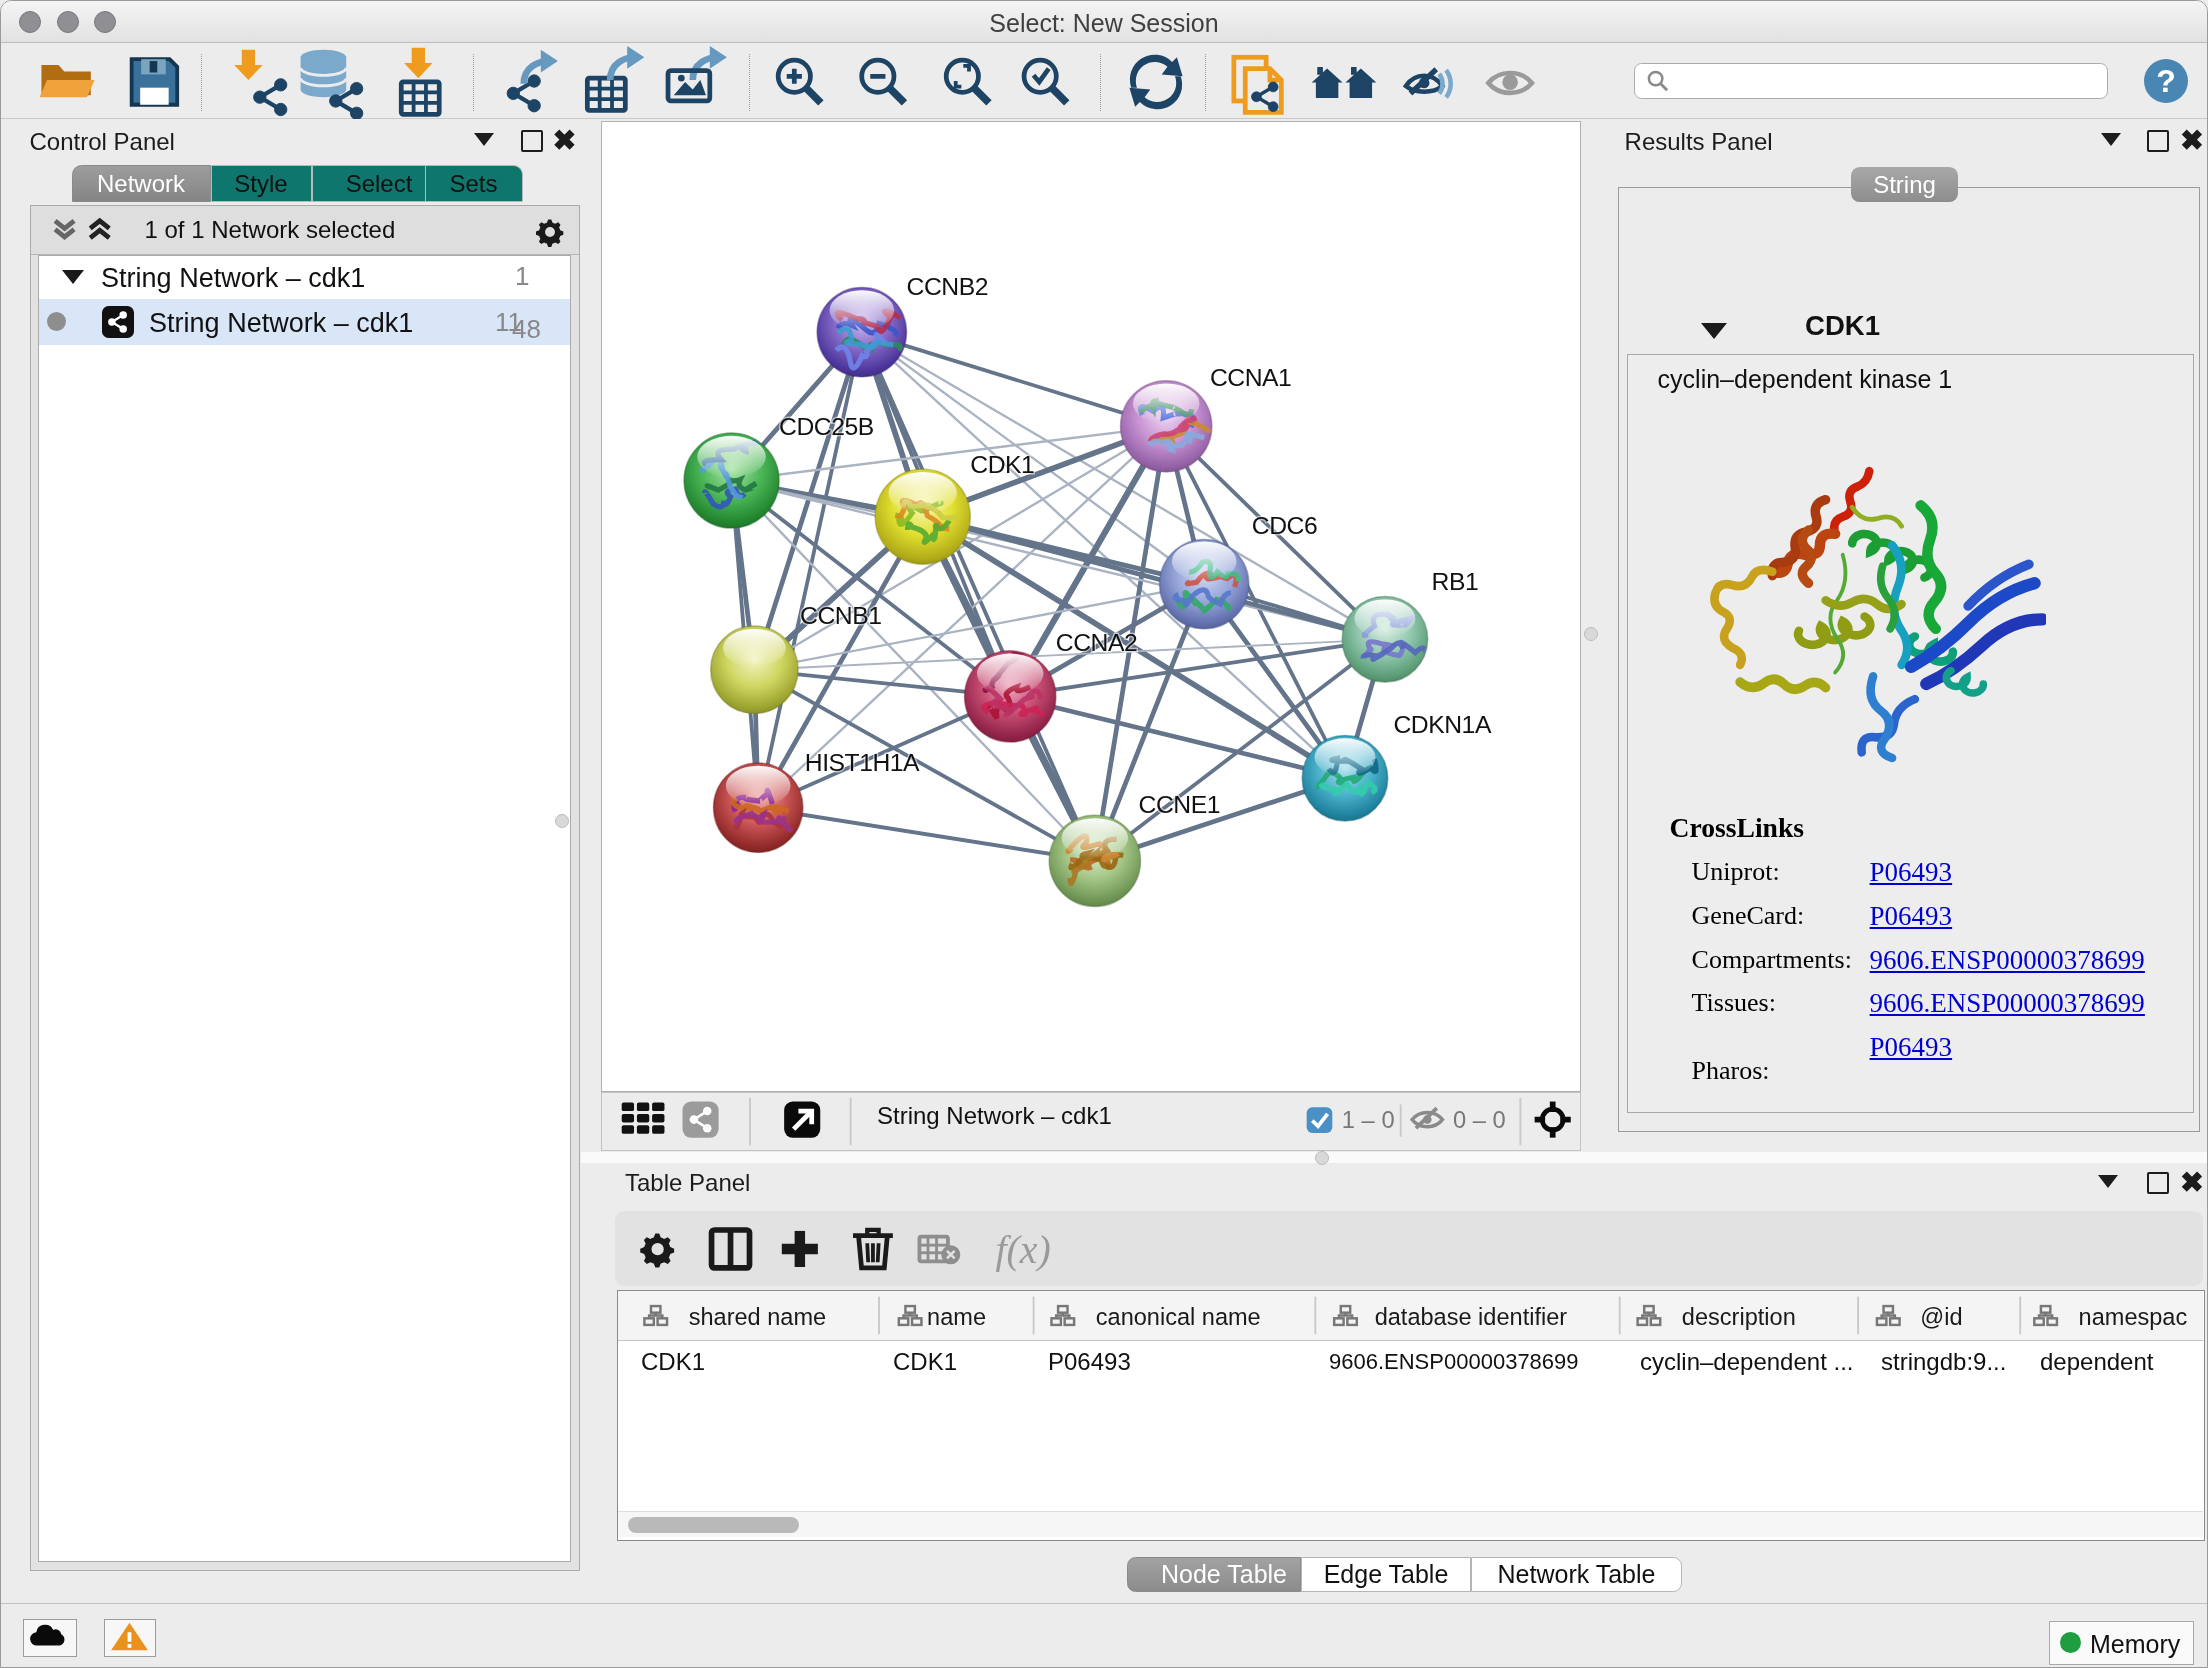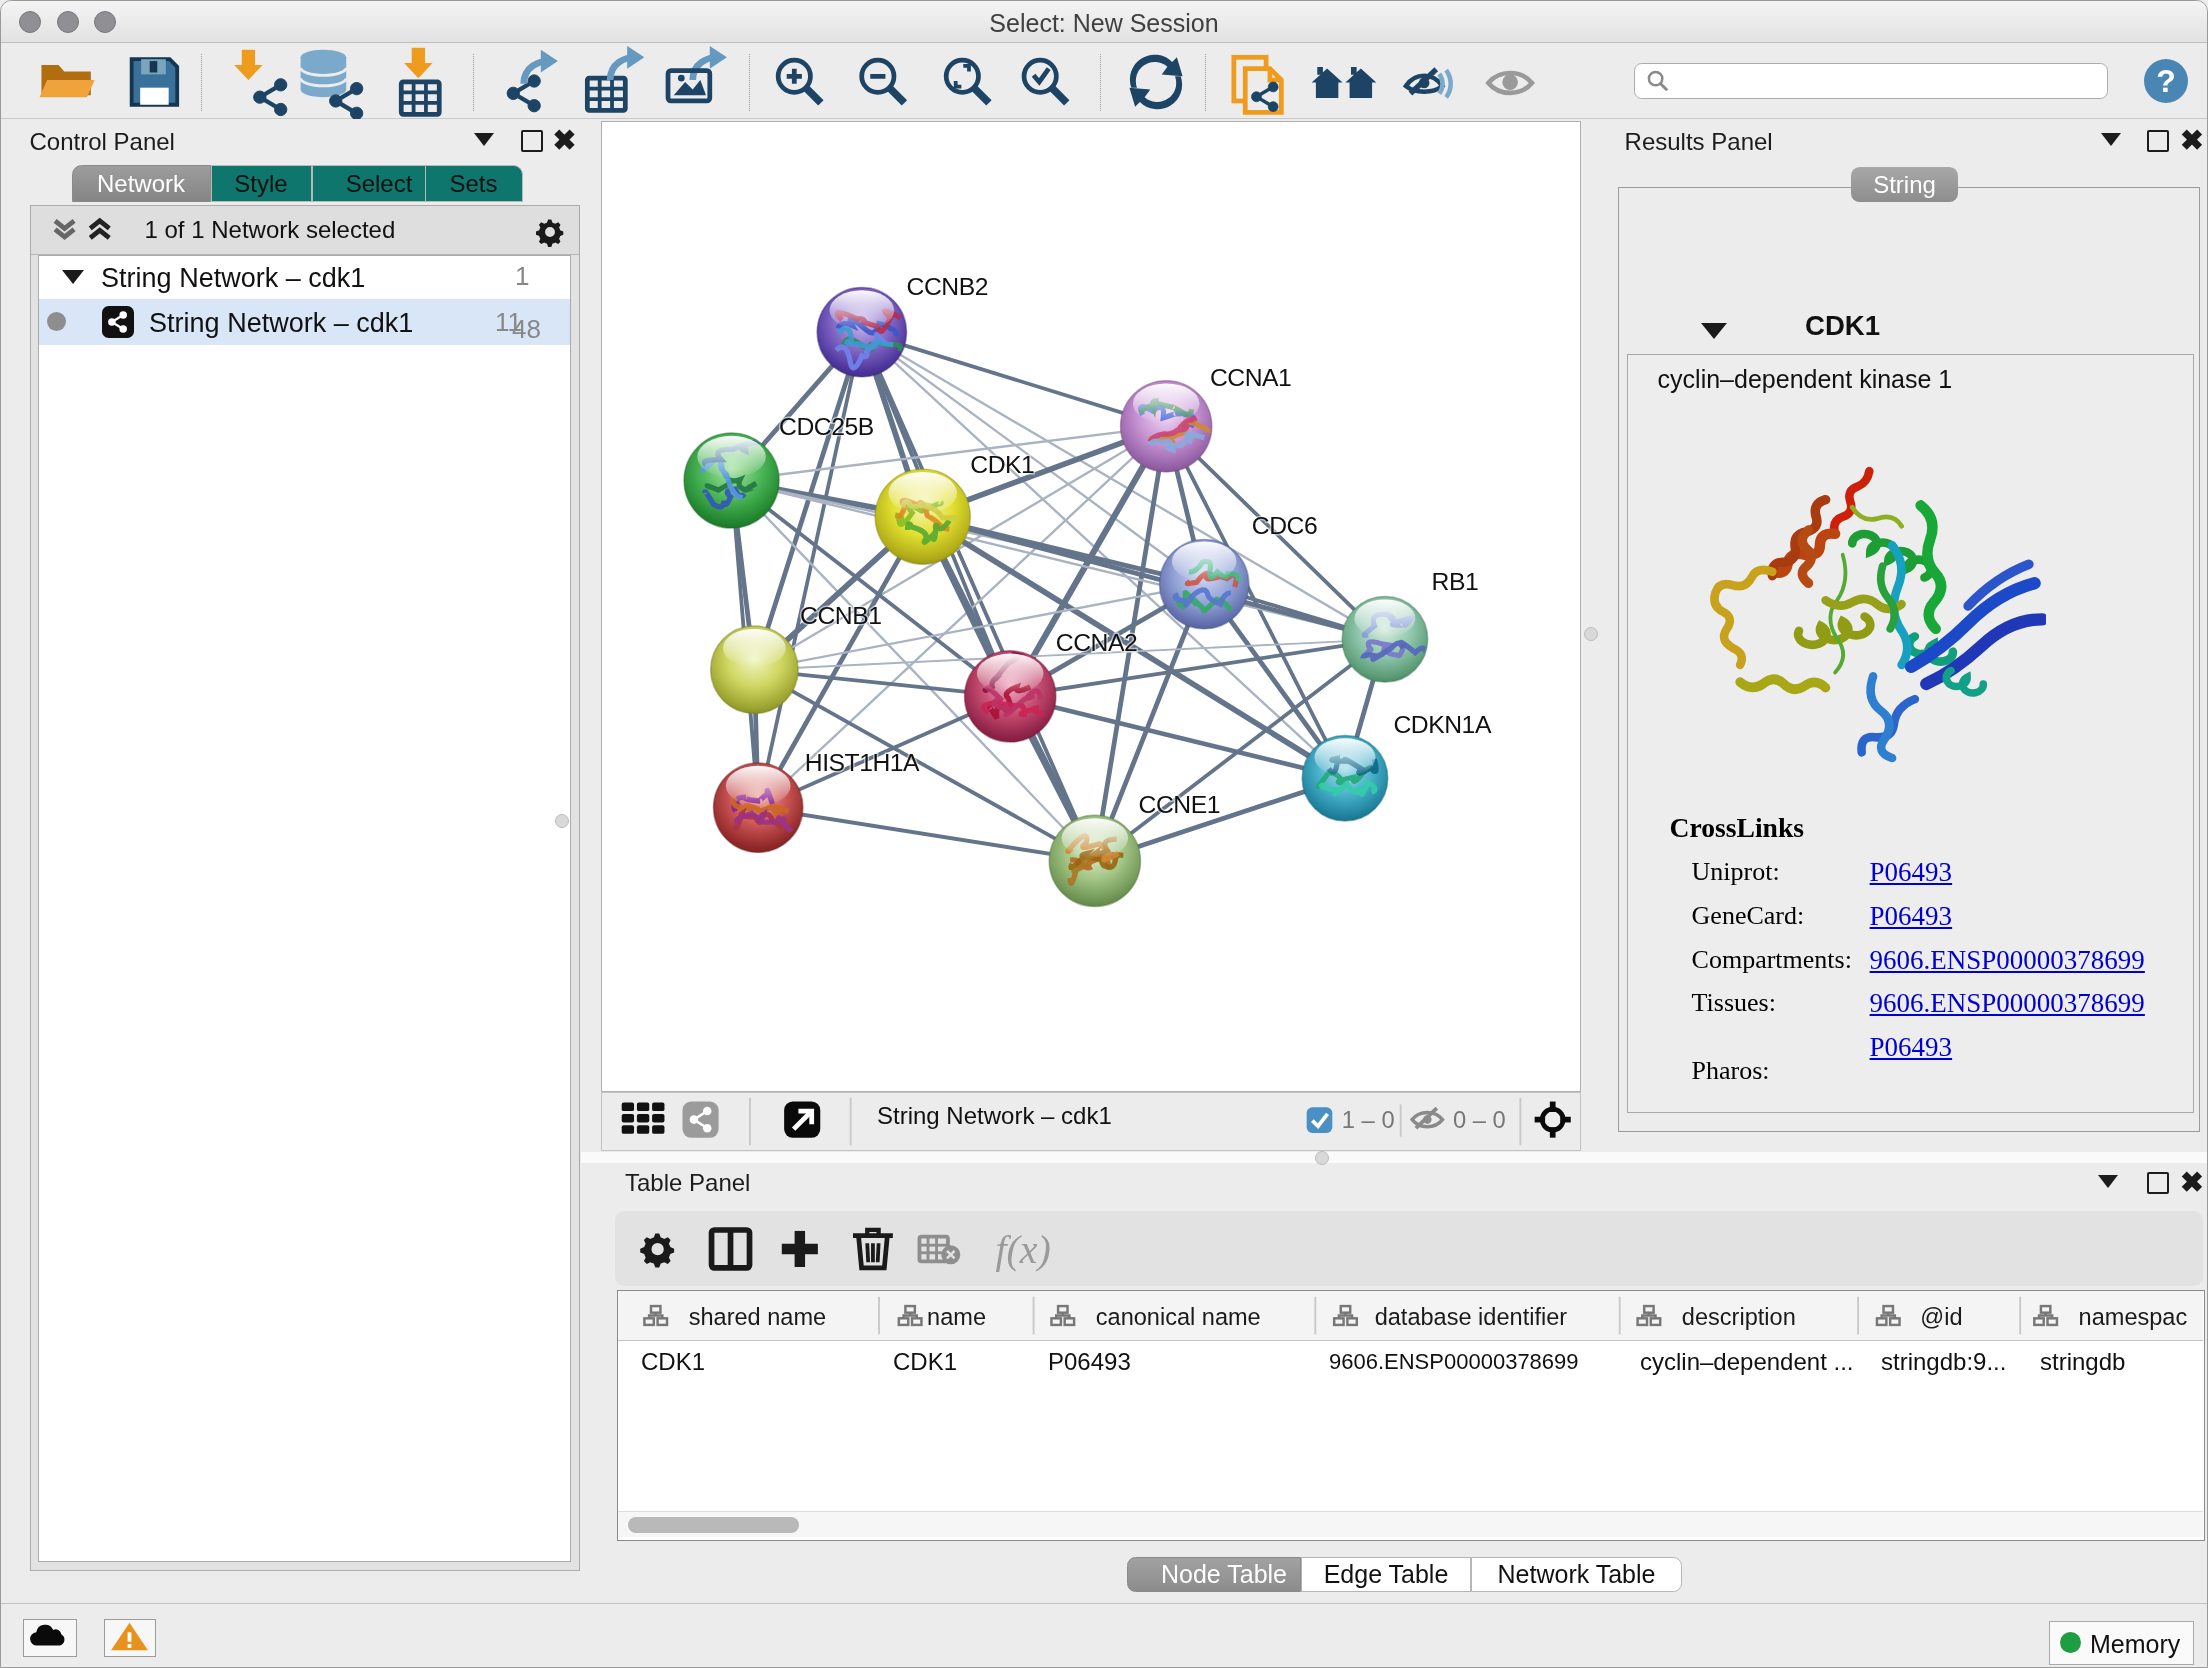--- a/index.html
+++ b/index.html
@@ -730,21 +730,21 @@
             <text x="1542" y="36">namespac</text>
           </g>
         </svg>
       </div>
       <div class="cell" style="left:23px; top:57px;">CDK1</div>
       <div class="cell" style="left:275px; top:57px;">CDK1</div>
       <div class="cell" style="left:430px; top:57px;">P06493</div>
       <div class="cell" style="left:711px; top:58px; font-size:22px;">9606.ENSP00000378699</div>
       <div class="cell" style="left:1022px; top:57px;">cyclin–dependent ...</div>
       <div class="cell" style="left:1263px; top:57px;">stringdb:9...</div>
-      <div class="cell" style="left:1422px; top:57px;">stringdb</div>
+      <div class="cell" style="left:1422px; top:57px;">dependent</div>
       <div class="abs" style="left:0; top:220px; width:1585px; height:26px; background:#f6f6f6; border-top:1px solid #ddd;">
         <div class="abs" style="left:9.5px; top:4.8px; width:171px; height:16px; background:#b9b9b9; border-radius:8.6px;"></div>
       </div>
     </div>
   </div>
   <div class="seg sel" style="left:1126px; width:174px; border-radius:8.6px 0 0 8.6px;padding-left:20px;">Node Table</div>
   <div class="seg" style="left:1300px; width:170px;">Edge Table</div>
   <div class="seg" style="left:1470px; width:211px; border-radius:0 8.6px 8.6px 0;">Network Table</div>
 
   <div class="abs" style="left:0; top:1602px; width:2208px; height:67px; background:#ececec; border-top:1px solid #c2c2c2;">

